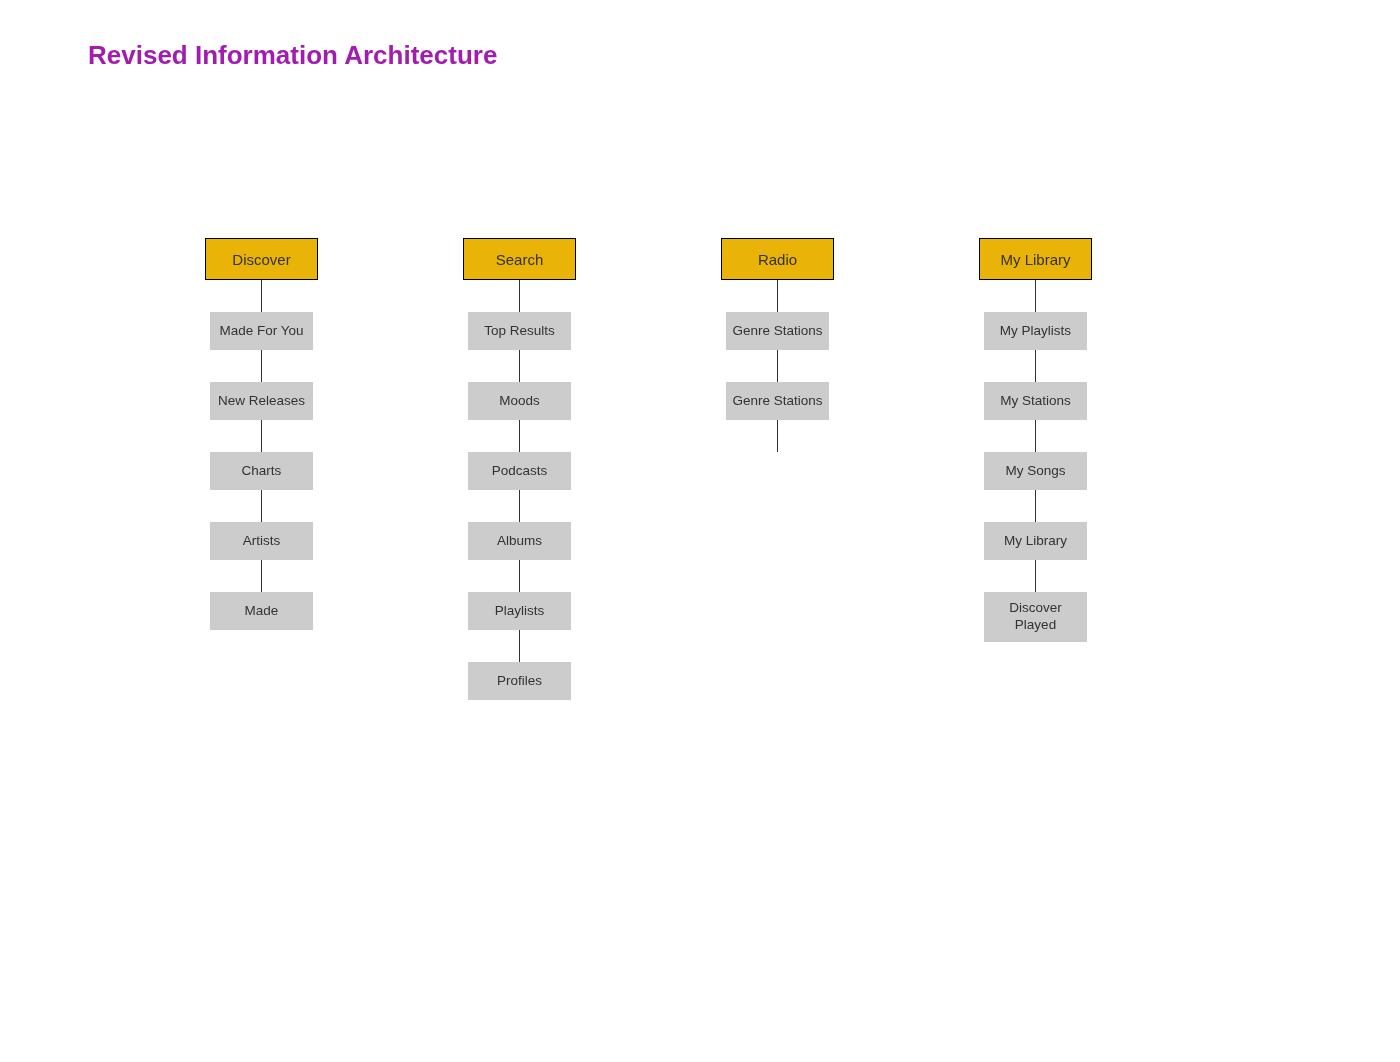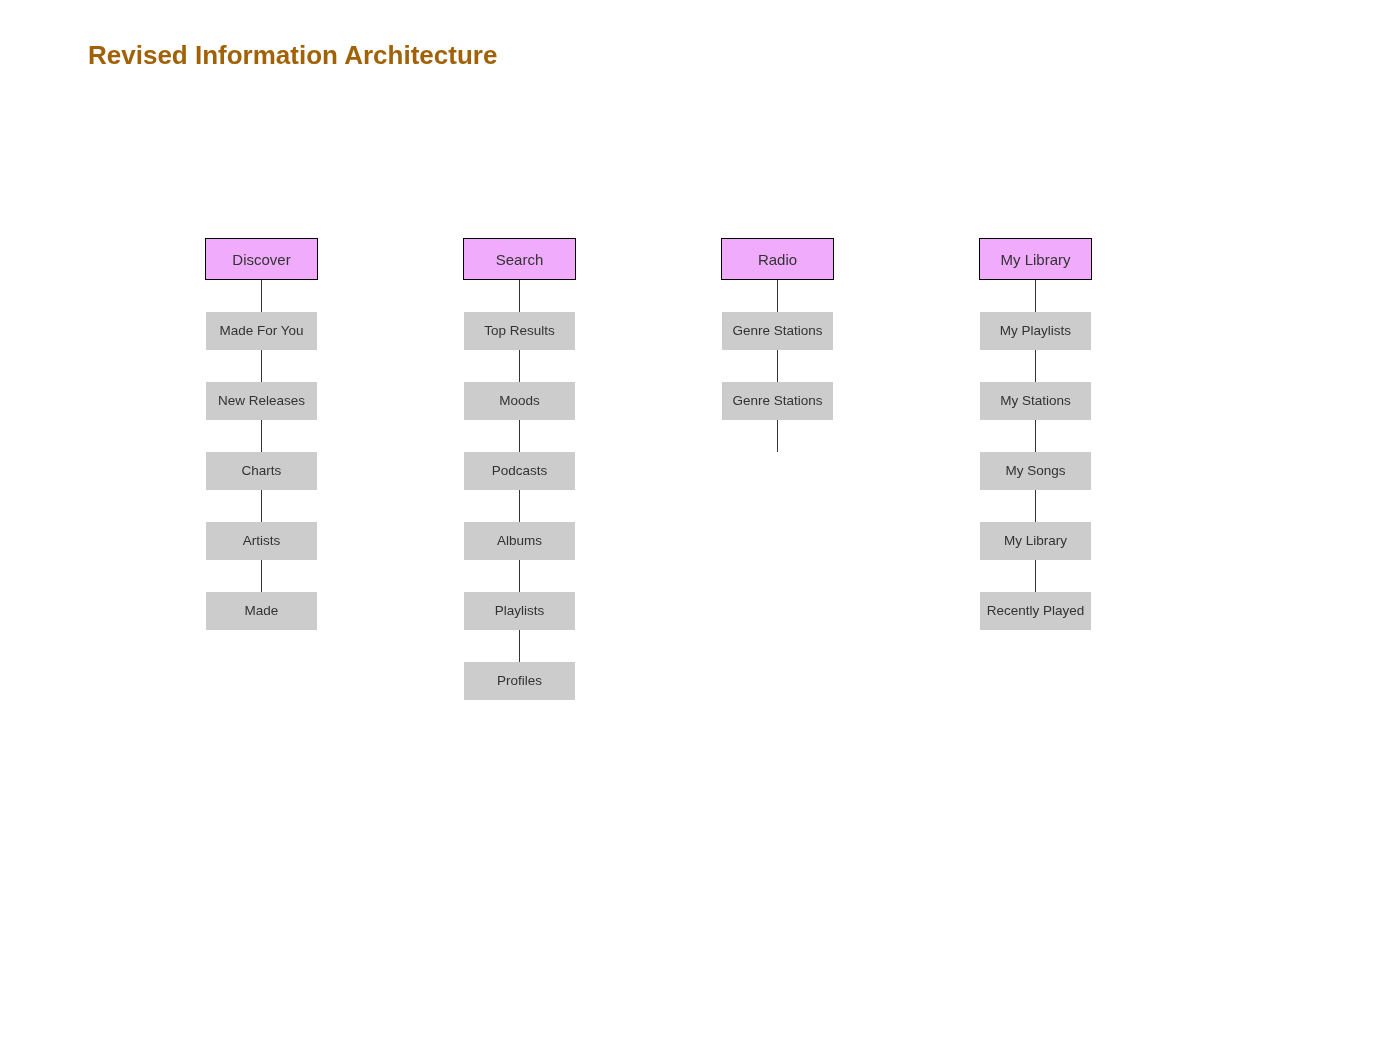--- a/index.html
+++ b/index.html
@@ -14,21 +14,21 @@
       height: 1062px;
       position: relative;
       color: #333333;
     }
     .title {
       position: absolute;
       top: 40px;
       left: 88px;
       font-size: 26px;
       font-weight: bold;
-      color: #a16207;
+      color: #a21caf;
     }
     .columns {
       position: absolute;
       top: 238px;
       left: 0;
       width: 1400px;
       display: flex;
       flex-direction: row;
     }
     .column {
@@ -36,31 +36,31 @@
       flex-direction: column;
       align-items: center;
     }
     .column:nth-child(1) { margin-left: 205px; }
     .column:nth-child(2) { margin-left: 145px; align-items: center; }
     .column:nth-child(3) { margin-left: 145px; }
     .column:nth-child(4) { margin-left: 145px; }
     .top-box {
       width: 113px;
       height: 42px;
-      background: #f0abfc;
+      background: #eab308;
       border: 1px solid #000000;
       display: flex;
       align-items: center;
       justify-content: center;
       font-size: 15px;
       color: #333333;
       text-align: center;
     }
     .child-box {
-      width: 111px;
+      width: 103px;
       min-height: 38px;
       background: #cccccc;
       display: flex;
       align-items: center;
       justify-content: center;
       font-size: 13.5px;
       color: #333333;
       text-align: center;
       padding: 8px 6px;
       line-height: 1.25;
@@ -121,16 +121,16 @@
     <div class="top-box">My Library</div>
     <div class="connector"></div>
     <div class="child-box">My Playlists</div>
     <div class="connector"></div>
     <div class="child-box">My Stations</div>
     <div class="connector"></div>
     <div class="child-box">My Songs</div>
     <div class="connector"></div>
     <div class="child-box">My Library</div>
     <div class="connector"></div>
-    <div class="child-box">Recently Played</div>
+    <div class="child-box">Discover Played</div>
   </div>
 
 </div>
 
 </body></html>

